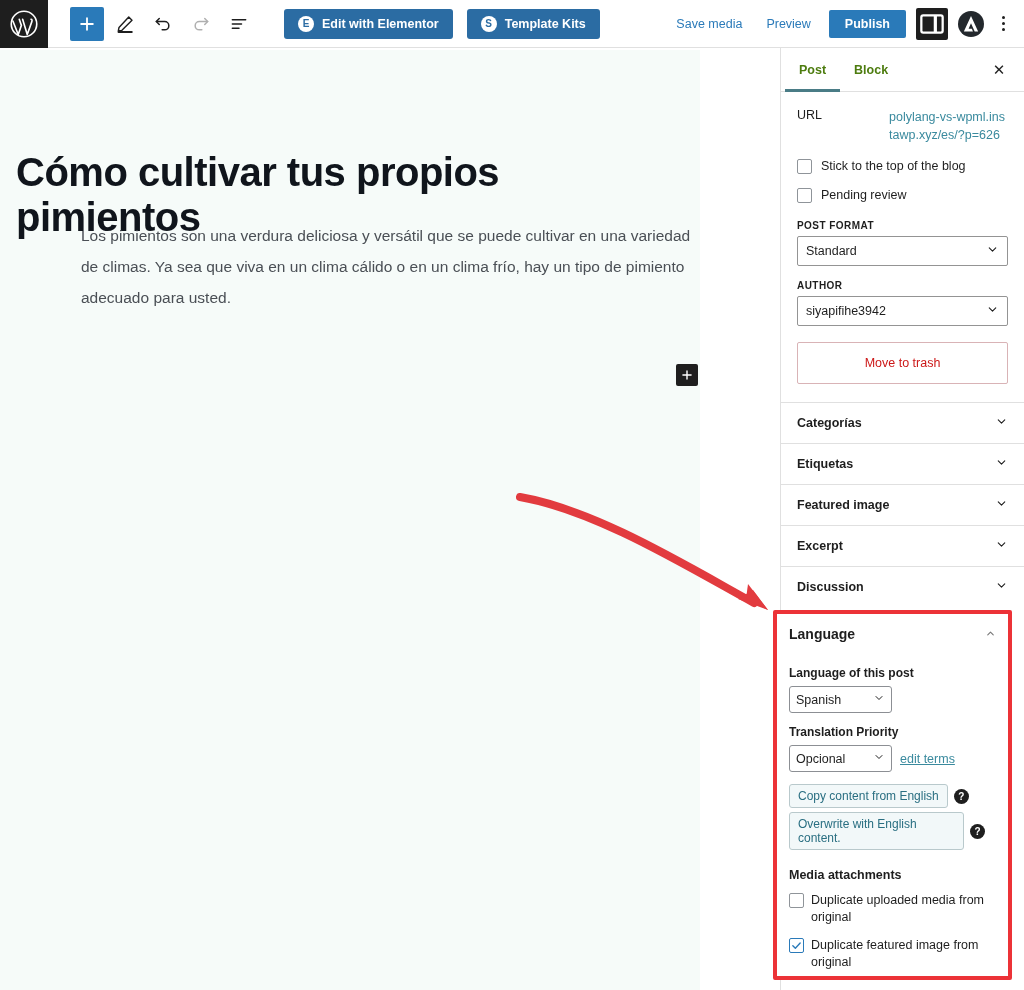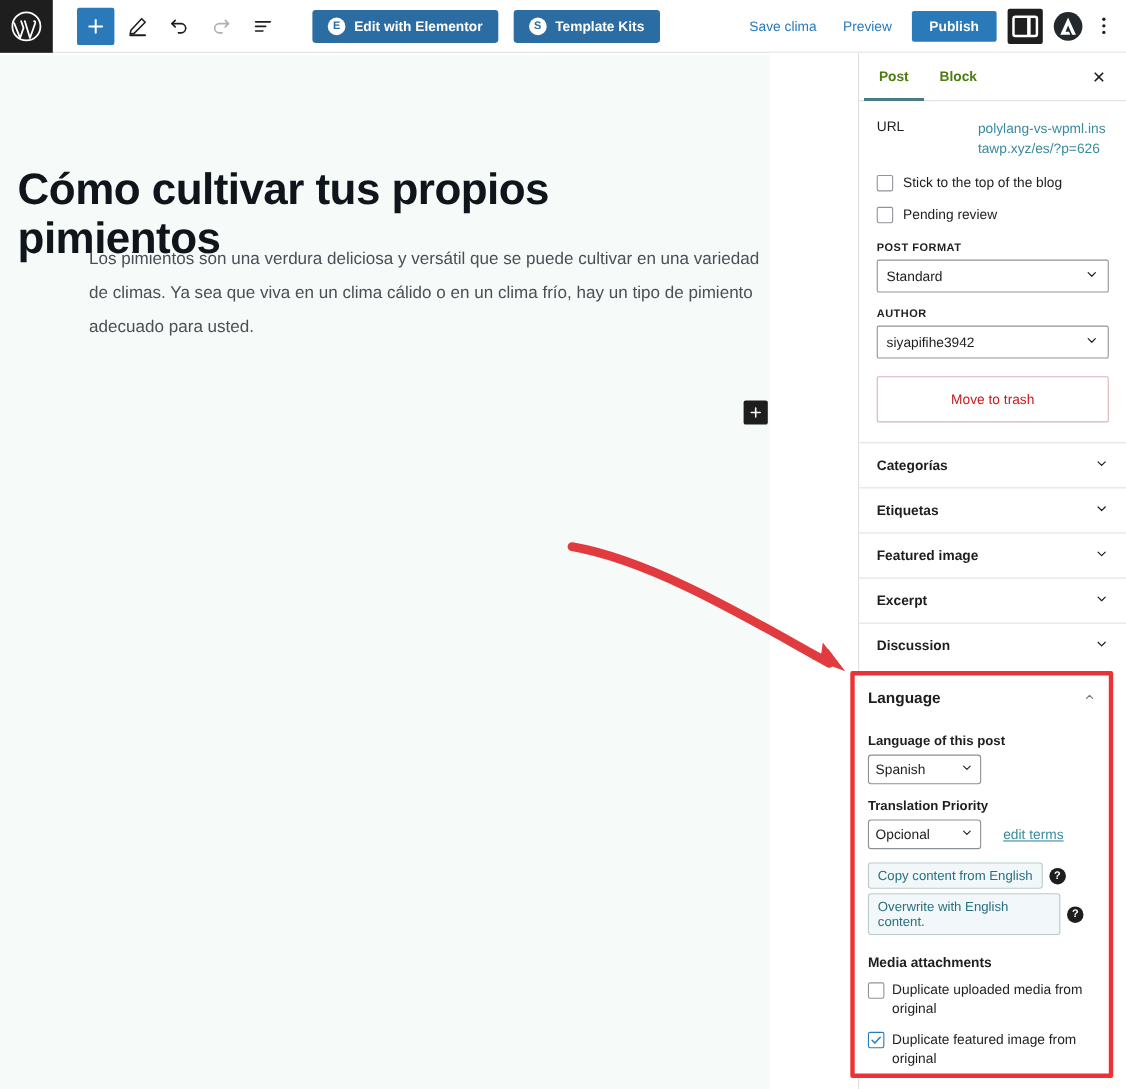--- a/index.html
+++ b/index.html
@@ -180,21 +180,21 @@
   .lang-head .chev { margin-left: auto; }
   .lang-head .chev svg { width: 11px; height: 11px; stroke: #777; }
   .sub-label { font-size: 12px; font-weight: 700; color: #1e1e1e; margin: 12px 0 6px 0; }
   .lsel {
     height: 27px; border: 1px solid #8c8f94; border-radius: 3px; background: #fff;
     display: inline-flex; align-items: center; padding: 0 6px; min-width: 103px;
     font-size: 12.5px; color: #1e1e1e; cursor: pointer;
   }
   .lsel .chev { margin-left: auto; padding-left: 10px; }
   .lsel .chev svg { width: 12px; height: 12px; stroke: #1e1e1e; }
-  .inline-row { display: flex; align-items: center; gap: 20px; }
+  .inline-row { display: flex; align-items: center; gap: 8px; }
   .edit-terms { font-size: 12.5px; color: #3a8a9e; text-decoration: underline; cursor: pointer; }
 
   .act-btn {
     border: 1px solid #b9c9cc; background: #f2f8f9; color: #2a6f82;
     font-size: 12px; border-radius: 3px; cursor: pointer; padding: 4px 8px;
     text-align: left;
   }
   .act-row { display: flex; align-items: center; gap: 6px; margin-top: 12px; }
   .act-row.second { margin-top: 4px; }
   .help {
@@ -254,21 +254,21 @@
       <span class="badge">E</span>
       <span>Edit with Elementor</span>
     </button>
 
     <button class="pill kits">
       <span class="badge">S</span>
       <span>Template Kits</span>
     </button>
 
     <div class="tb-right">
-      <button class="link-btn">Save clima</button>
+      <button class="link-btn">Save media</button>
       <button class="link-btn">Preview</button>
       <button class="publish-btn">Publish</button>
       <button class="sq-icon">
         <svg viewBox="0 0 24 24" fill="none" stroke="#fff" stroke-width="1.7">
           <rect x="4" y="5.5" width="16" height="13" rx="1.4"></rect>
             <path d="M14.5 5.5v13" stroke-width="2.4"></path>
         </svg>
       </button>
       <button class="circ-icon">
         <svg viewBox="0 0 24 24" fill="#fff">

